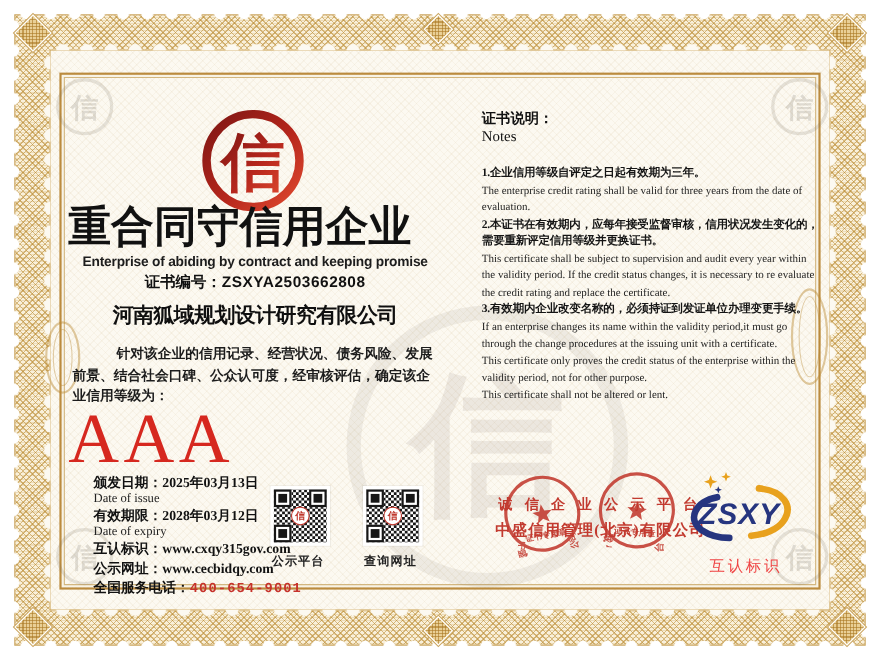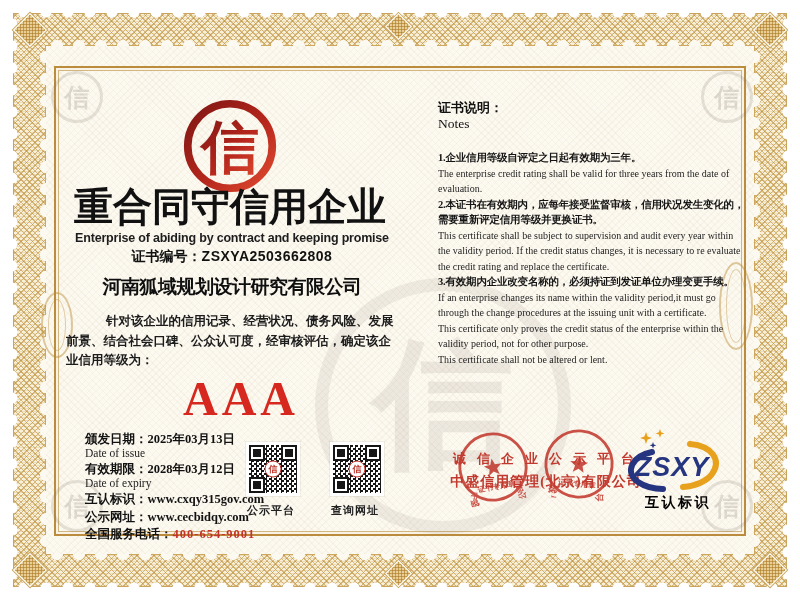--- a/index.html
+++ b/index.html
@@ -63,21 +63,21 @@
   }
   .wm-center{
     position:absolute;left:315px;top:278px;width:230px;height:230px;border-radius:50%;
     border:13px solid rgba(120,110,95,.10);
     display:flex;align-items:center;justify-content:center;
     font-size:140px;font-weight:700;color:rgba(120,110,95,.12);
   }
   
   .logo-svg{position:absolute;left:182px;top:98px;}
   .title{
-    position:absolute;left:46px;top:184px;width:340px;text-align:right;
+    position:absolute;left:62px;top:184px;width:340px;text-align:left;
     font-size:39px;font-weight:900;letter-spacing:0px;color:#111;line-height:46px;white-space:nowrap;font-family:Liberation Serif, serif;
   }
   .subtitle{
     position:absolute;left:62px;top:231px;width:340px;text-align:center;
     font-family:"Liberation Sans","DejaVu Sans",sans-serif;
     font-size:12.5px;font-weight:700;letter-spacing:-0.2px;color:#1d1d1d;white-space:nowrap;
   }
   .certno{
     position:absolute;left:62px;top:248px;width:340px;text-align:center;
     font-size:14px;color:#111;white-space:nowrap;
@@ -85,29 +85,29 @@
   .certno .lbl{font-weight:700;}
   .certno .num{font-family:"Liberation Sans","DejaVu Sans",sans-serif;font-weight:600;letter-spacing:.5px;}
   .company{
     position:absolute;left:62px;top:274px;width:340px;text-align:center;
     font-size:19px;font-weight:900;letter-spacing:-0.5px;color:#0f0f0f;white-space:nowrap;
   }
   .body-par{position:absolute;left:66px;top:312px;width:334px;font-size:12.5px;font-weight:600;color:#1c1c1c;}
   .body-par .bl{line-height:19.5px;white-space:nowrap;}
   .body-par .bl:first-child{text-indent:40px;}
   .rating{
-    position:absolute;left:62px;top:368px;width:358px;text-align:center;
-    font-size:48px;line-height:62px;font-weight:700;letter-spacing:4px;color:#d6281f;
+    position:absolute;left:62px;top:368px;width:358px;text-align:left;
+    font-size:64px;line-height:62px;font-weight:400;letter-spacing:4px;color:#d6281f;
   }
   
   .meta{position:absolute;left:85px;top:433px;}
   .mz{font-size:12.5px;font-weight:700;line-height:13px;color:#111;white-space:nowrap;}
   .me{font-size:11.5px;line-height:12px;margin:1px 0 4px 0;color:#222;white-space:nowrap;}
   .mu{font-size:12.5px;font-weight:700;line-height:13px;margin-bottom:4.5px;color:#111;white-space:nowrap;}
-  .mu .red{color:#c6322b;letter-spacing:1px;}
+  .mu .red{color:#c6322b;letter-spacing:1px;font-family:Liberation Mono, monospace;}
   
   .qr{position:absolute;width:50px;height:50px;background:#fff;border:2px solid #fff;box-shadow:0 0 0 1px rgba(0,0,0,.05);}
   .qr .grid{position:absolute;inset:1px;background:repeating-conic-gradient(#161616 0% 25%, #ffffff 0% 50%);background-size:5px 5px;}
   .qr .f{position:absolute;width:12px;height:12px;border:2.5px solid #161616;background:#fff;}
   .qr .f::after{content:"";position:absolute;inset:2px;background:#161616;}
   .f-tl{top:1px;left:1px;} .f-tr{top:1px;right:1px;} .f-bl{bottom:1px;left:1px;}
   .qr .dot{
     position:absolute;top:50%;left:50%;transform:translate(-50%,-50%);
     width:15px;height:15px;border-radius:50%;background:#fff;border:1px solid #c0392f;
     color:#c0392f;font-size:9px;line-height:14px;text-align:center;font-weight:700;
@@ -127,22 +127,22 @@
     position:absolute;left:446px;top:450px;width:206px;text-align:center;
     font-size:13px;font-weight:700;letter-spacing:11px;color:#c23a2f;white-space:nowrap;
   }
   .seal-line2{
     position:absolute;left:434px;top:473px;width:224px;text-align:center;
     font-size:14px;font-weight:700;letter-spacing:1px;color:#c23a2f;white-space:nowrap;
   }
   
   .zsxy{position:absolute;left:620px;top:428px;}
   .zsxy-cap{
-    position:absolute;left:638px;top:494px;width:80px;text-align:center;
-    font-size:14px;font-weight:700;letter-spacing:2.5px;color:#000000;white-space:nowrap;
+    position:absolute;left:638px;top:506px;width:80px;text-align:center;
+    font-size:14px;font-weight:400;letter-spacing:2.5px;color:#ef4444;white-space:nowrap;
   }
 </style>
 </head>
 <body>
 
 <div class="band"></div>
 <div class="hole"></div>
 <div class="sc sct"></div>
 <div class="sc scb"></div>
 <div class="sc scl"></div>

